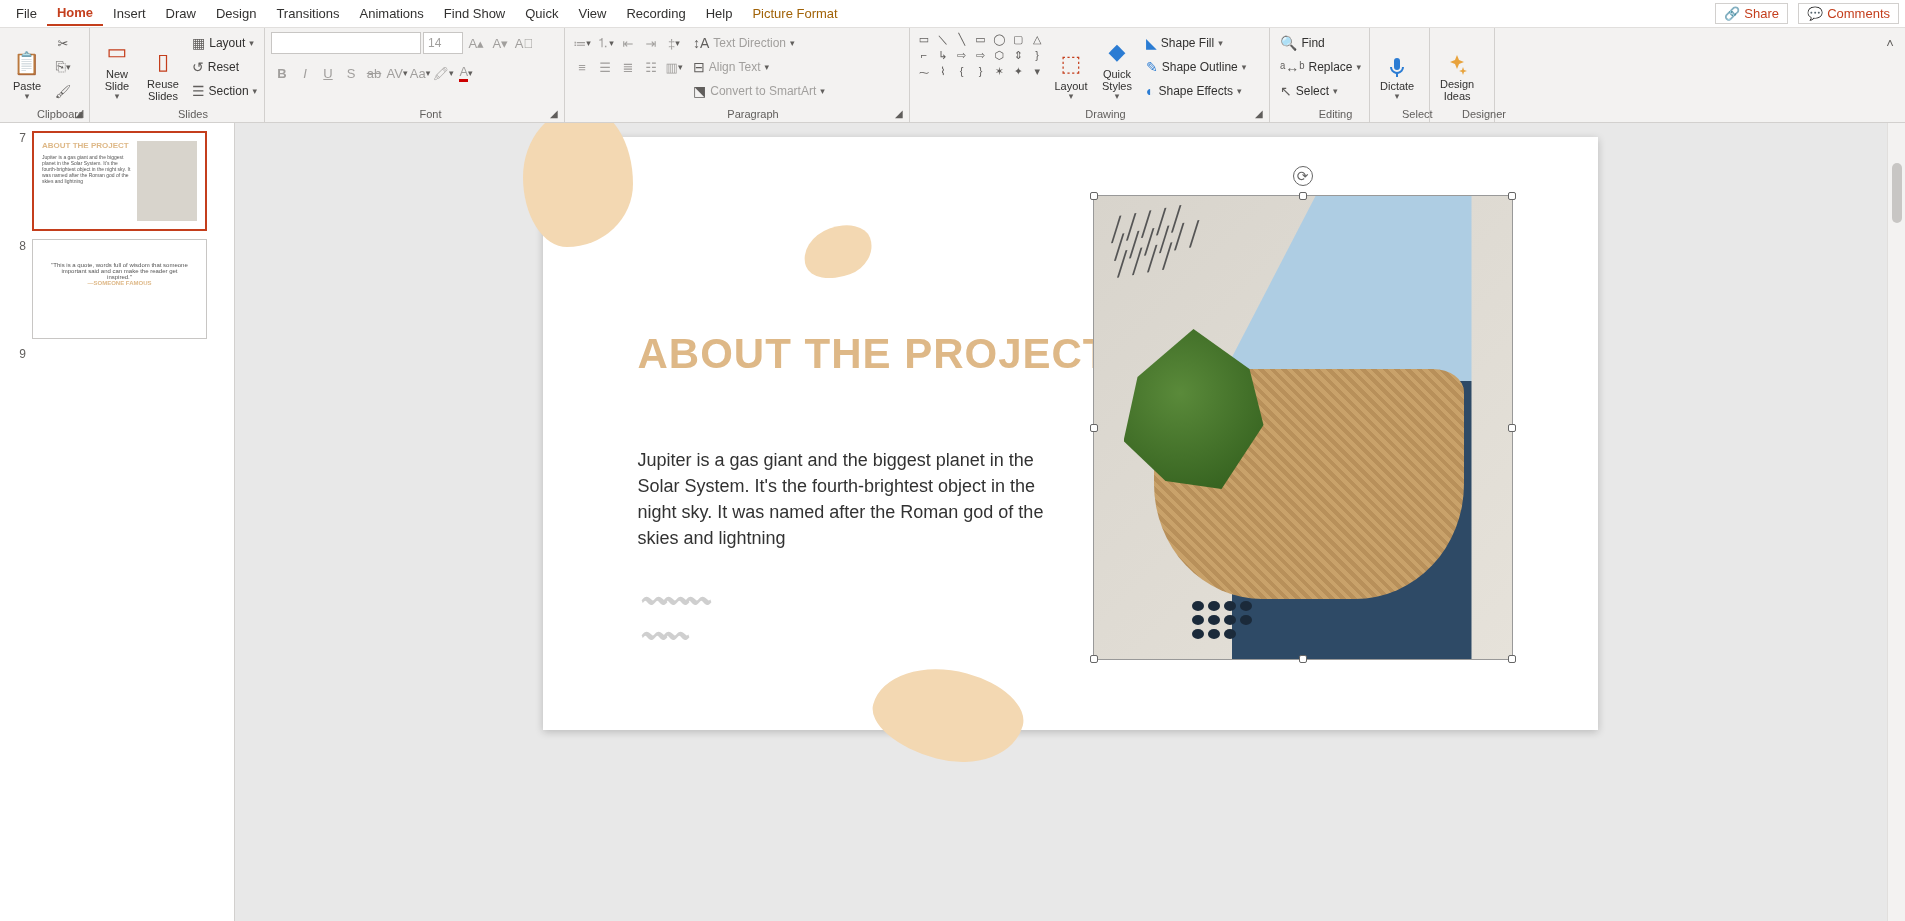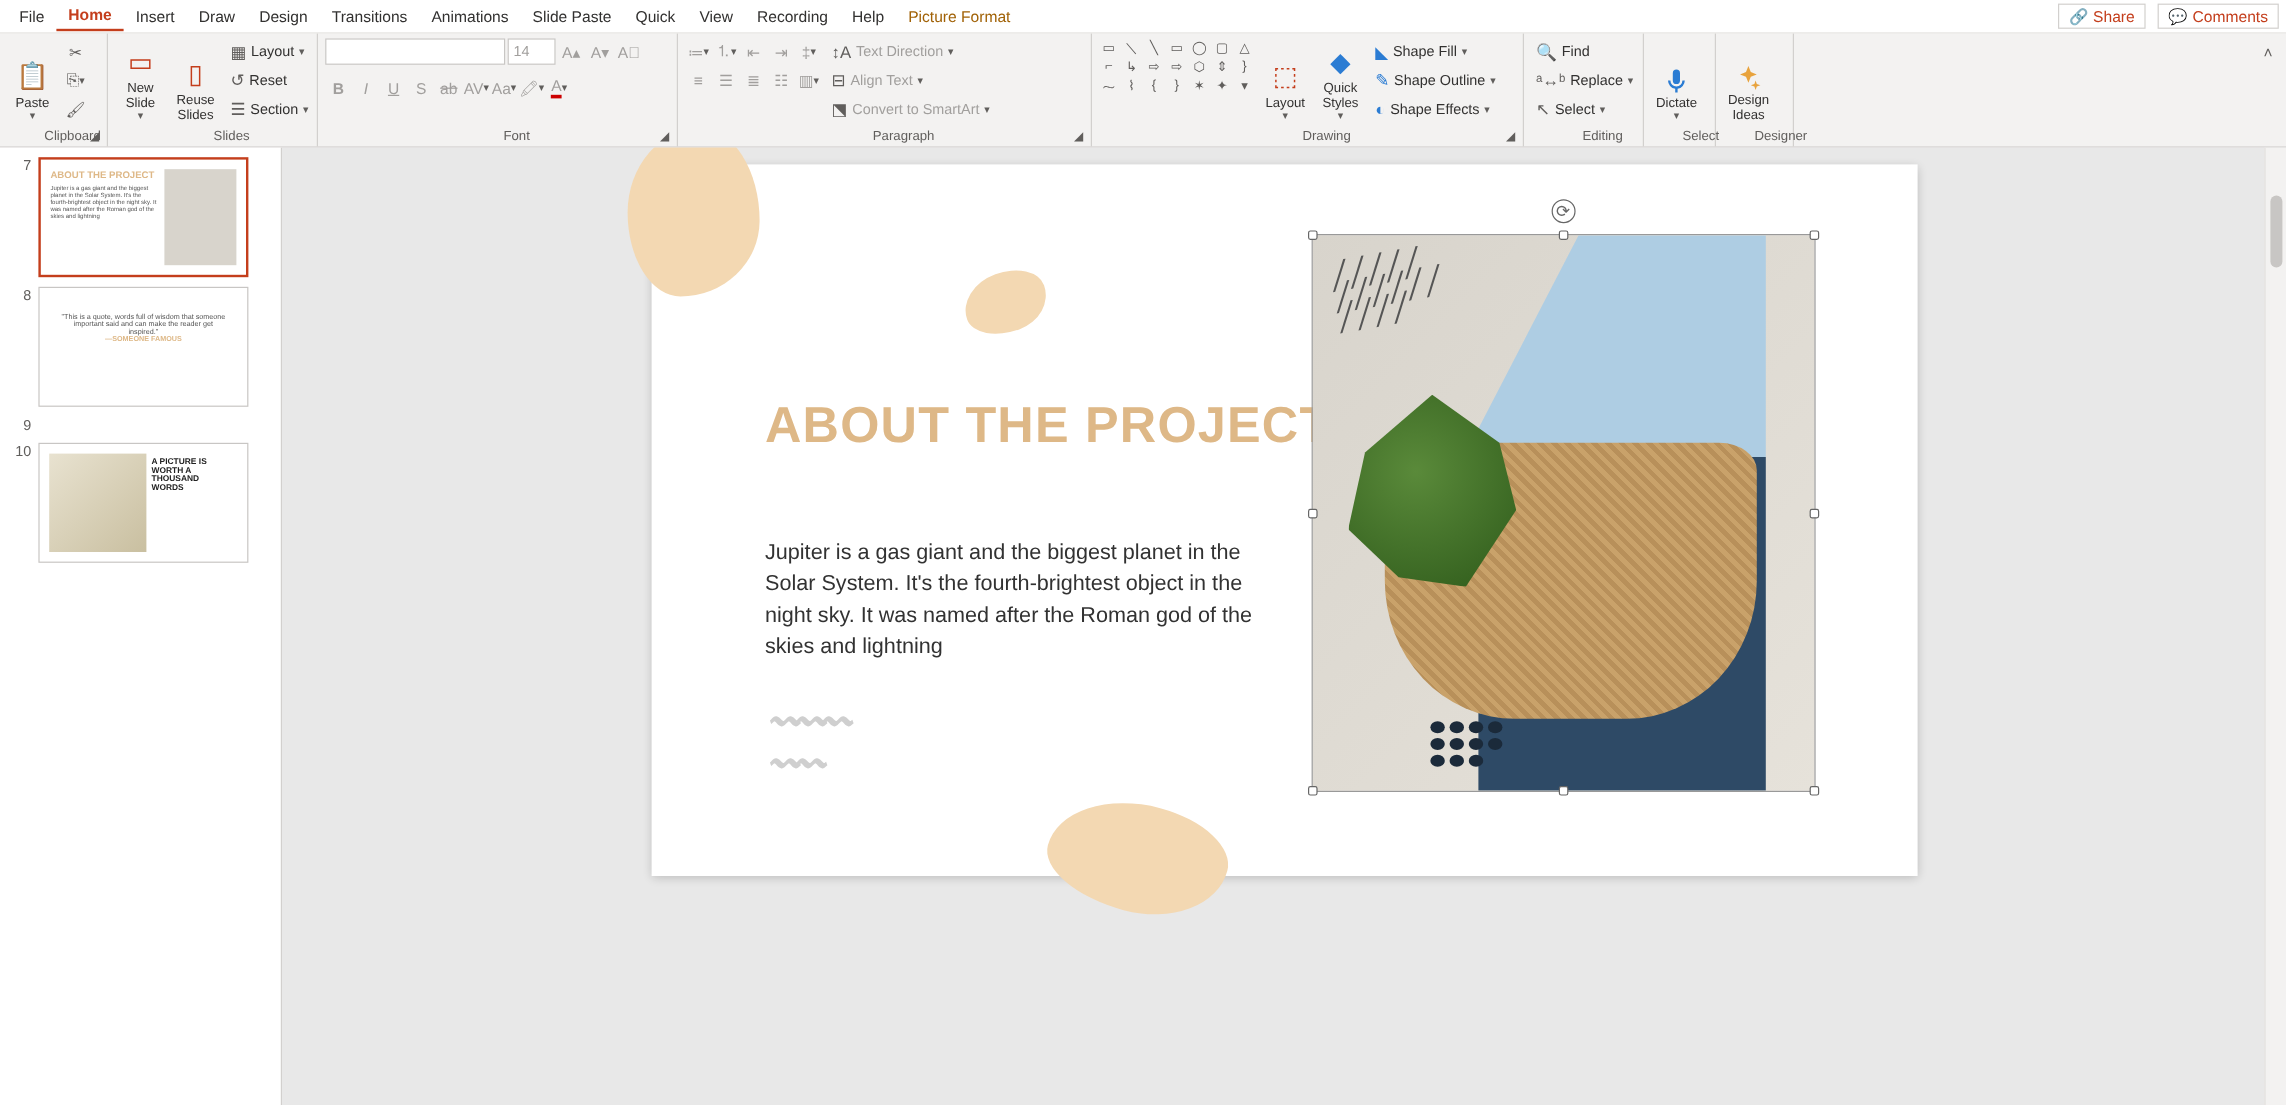--- a/index.html
+++ b/index.html
@@ -75,21 +75,21 @@
 <body>
 
 <div class="tabs">
   <div class="tab">File</div>
   <div class="tab active">Home</div>
   <div class="tab">Insert</div>
   <div class="tab">Draw</div>
   <div class="tab">Design</div>
   <div class="tab">Transitions</div>
   <div class="tab">Animations</div>
-  <div class="tab">Slide Paste</div>
+  <div class="tab">Find Show</div>
   <div class="tab">Quick</div>
   <div class="tab">View</div>
   <div class="tab">Recording</div>
   <div class="tab">Help</div>
   <div class="tab context">Picture Format</div>
   <div class="tabs-right">
     <div class="share-btn">
         <span>🔗</span>
         <span>Share</span>
       </div>
@@ -341,31 +341,20 @@
       </div>
       <div class="thumb-wrap">
         <div class="thumb-num">8</div>
         <div class="thumb" style="padding: 8px;">
           <div style="text-align:center;font-size:6px;color:#555;padding:14px 8px">"This is a quote, words full of wisdom that someone important said and can make the reader get inspired."<br><span style="color:#deb887;font-weight:bold">—SOMEONE FAMOUS</span></div>
         </div>
       </div>
       <div class="thumb-wrap">
         <div class="thumb-num">9</div>
       </div>
-      <div class="thumb-wrap">
-        <div class="thumb-num">10</div>
-        <div class="thumb" style="padding: 8px;">
-          <div style="display:flex;height:100%">
-            <div style="flex:1.2;background:linear-gradient(135deg,#e8e2d0,#c9bfa0)"></div>
-            <div style="flex:1;padding:4px">
-              <div class="thumb-title" style="font-size:7px;color:#222">A PICTURE IS WORTH A THOUSAND WORDS</div>
-            </div>
-          </div>
-        </div>
-      </div>
     </div>
 
   <div class="editor">
     <div class="slide">
       <div class="blob1"></div>
       <div class="blob2"></div>
       <div class="blob3"></div>
       <div class="squiggle">〰〰〰<br>〰〰</div>
       <div class="slide-heading">ABOUT THE PROJECT</div>
       <div class="slide-body">Jupiter is a gas giant and the biggest planet in the Solar System. It's the fourth-brightest object in the night sky. It was named after the Roman god of the skies and lightning</div>

